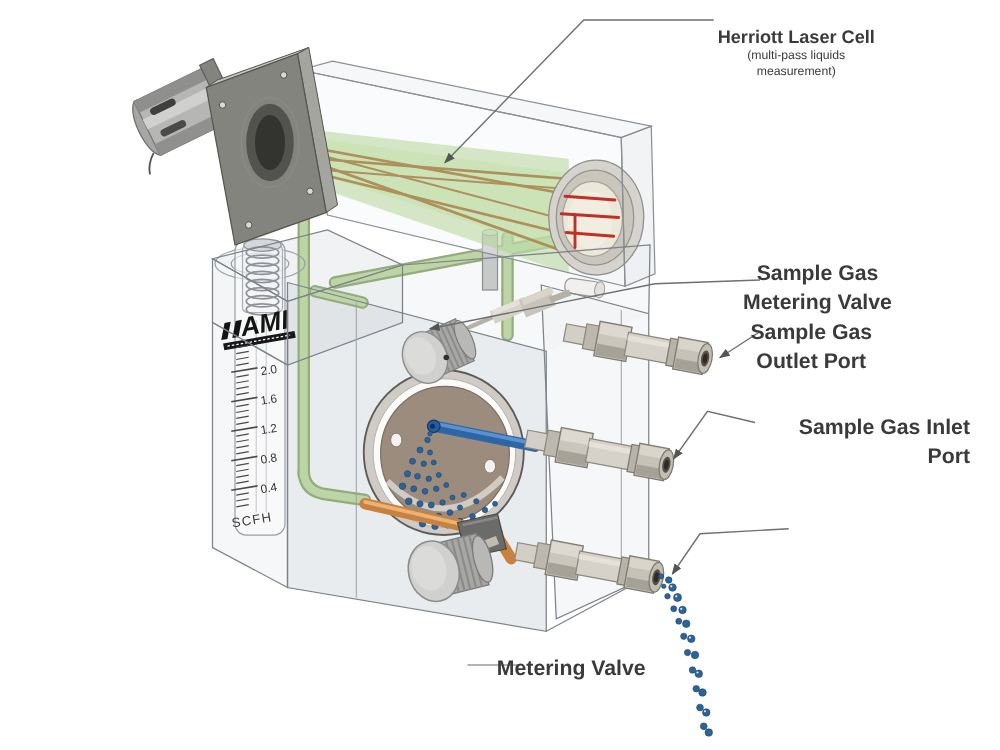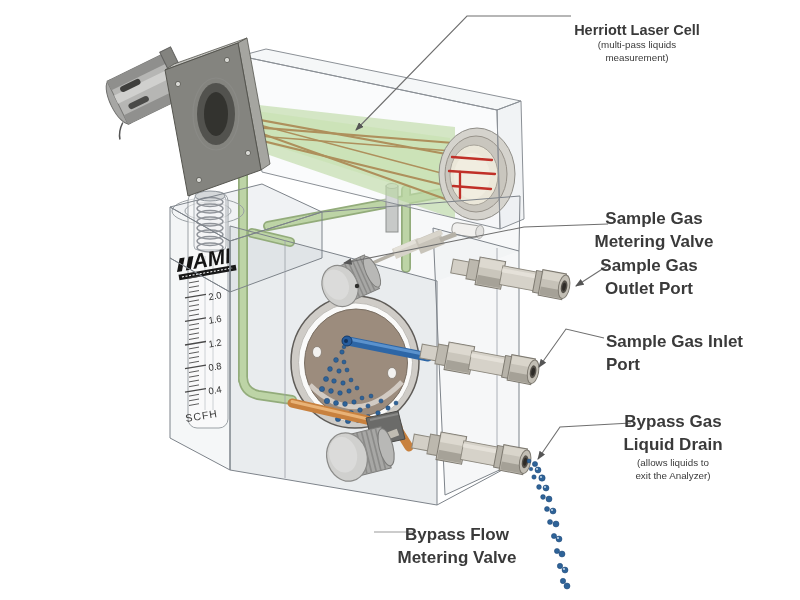--- a/index.html
+++ b/index.html
@@ -3,21 +3,21 @@
 <meta charset="utf-8">
 <style>
   html,body{margin:0;padding:0;background:#fff;}
   .stage{position:relative;width:800px;height:600px;background:#ffffff;overflow:hidden;
          font-family:"Liberation Sans",sans-serif;}
   svg{position:absolute;left:0;top:0;}
   .label{position:absolute;color:#3a3a3a;text-align:center;}
   .lbl-title{font-size:14.5px;font-weight:700;line-height:1.25;}
   .lbl-main{font-size:17px;font-weight:700;line-height:1.38;}
   .lbl-sub{font-size:9.8px;font-weight:400;line-height:1.32;}
-  .left{text-align:left;}
+  .left{text-align:right;}
 </style>
 </head>
 <body>
 
 <div class="stage">
 <svg width="800" height="600" viewBox="0 0 800 600">
   <defs>
     <marker id="arr" viewBox="0 0 8 6" refX="7" refY="3" markerWidth="8" markerHeight="6" orient="auto">
       <path d="M0 0 L8 3 L0 6 z" fill="#555"></path>
     </marker>
@@ -329,24 +329,17 @@
 
 <div class="label" style="left:590px;top:254px;width:118px;">
   <div class="lbl-main">Sample Gas</div>
   <div class="lbl-main">Outlet Port</div>
 </div>
 
 <div class="label left" style="left:606px;top:330px;width:170px;">
   <div class="lbl-main">Sample Gas Inlet Port</div>
 </div>
 
-<div class="label" style="left:603px;top:410px;width:140px;">
-  <div class="lbl-main">Bypass Gas</div>
-  <div class="lbl-main">Liquid Drain</div>
-  <div class="lbl-sub">(allows liquids to</div>
-  <div class="lbl-sub">exit the Analyzer)</div>
-</div>
 
 <div class="label" style="left:396px;top:523px;width:122px;">
-  <div class="lbl-main">Bypass Flow</div>
   <div class="lbl-main">Metering Valve</div>
 </div>
 </div>
 
 </body></html>

